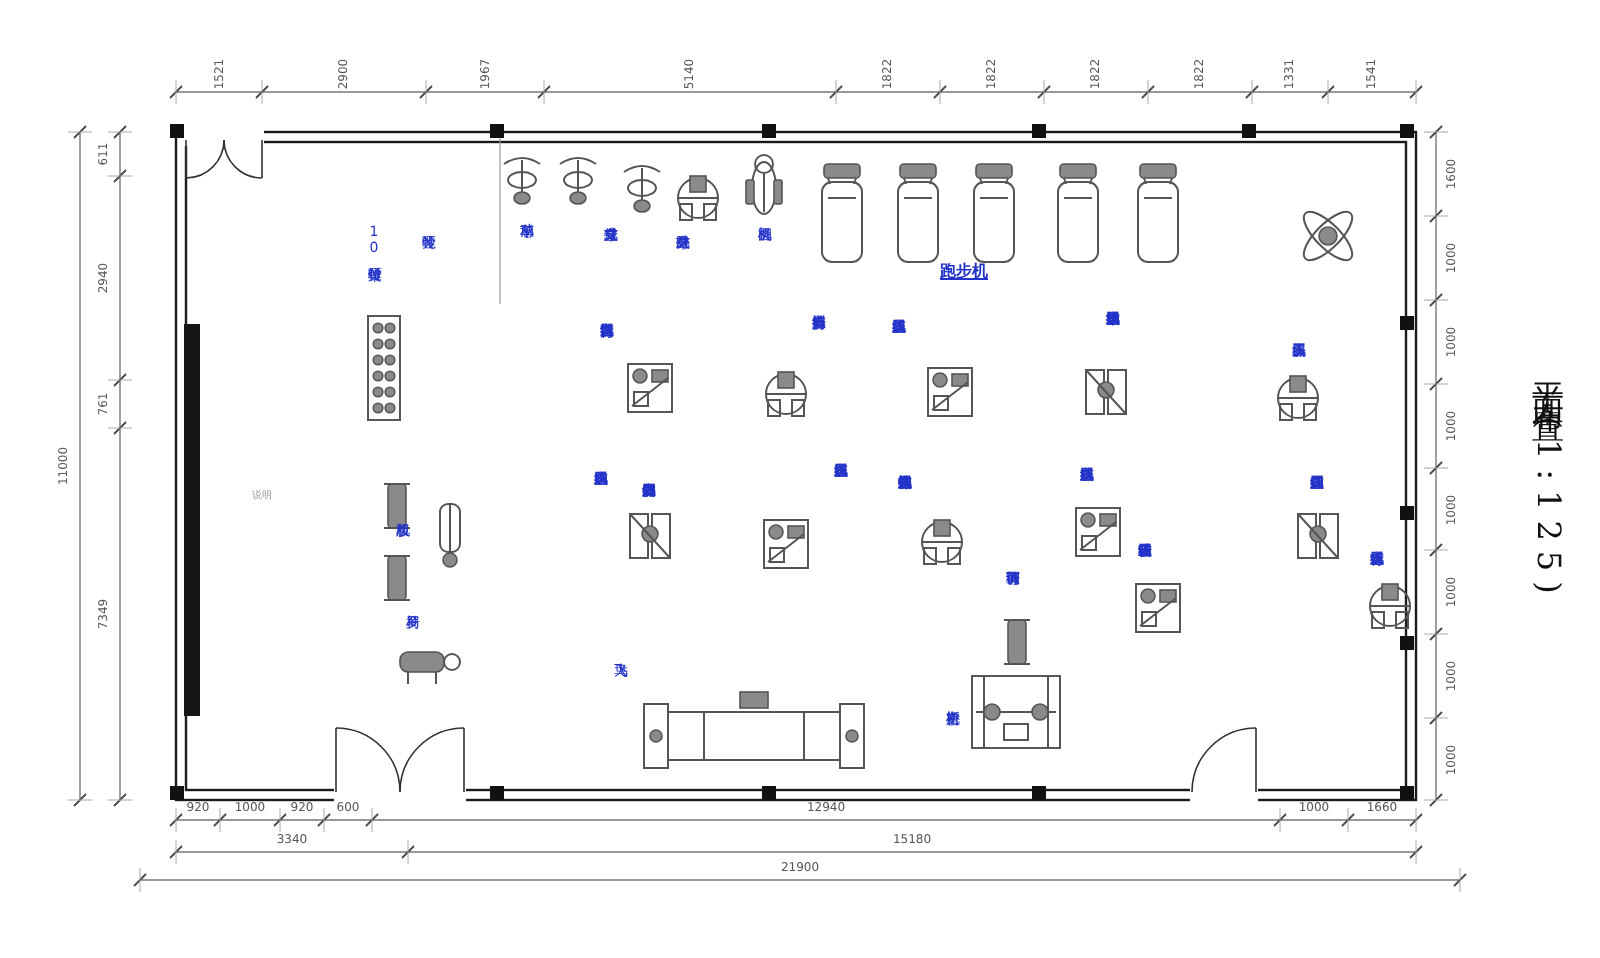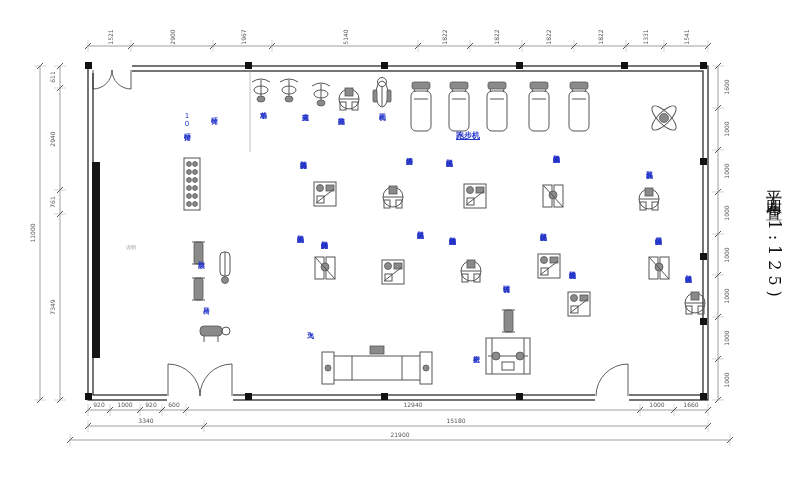--- a/index.html
+++ b/index.html
@@ -422,21 +422,21 @@
     <span class="dim h" style="left: 691px; top: 404px;">1660</span>
     <span class="dim h" style="left: 146px; top: 420px;">3340</span>
     <span class="dim h" style="left: 456px; top: 420px;">15180</span>
     <span class="dim h" style="left: 400px; top: 434px;">21900</span>
     <span class="eq-label" style="left: 183px; top: 112px;">10付哑铃架</span>
     <span class="eq-label" style="left: 210px; top: 112px;">哑铃凳</span>
     <span class="eq-label" style="left: 259px; top: 106px;">动感单车</span>
     <span class="eq-label" style="left: 301px; top: 108px;">立式健身车</span>
     <span class="eq-label" style="left: 337px; top: 112px;">卧式健身车</span>
     <span class="eq-label" style="left: 378px; top: 108px;">椭圆机</span>
-    <span class="eq-label h" style="left: 456px; top: 132px; text-decoration: underline;">跑步机</span>
+    <span class="eq-label h" style="left: 470px; top: 132px; text-decoration: underline;">跑步机</span>
     <span class="eq-label" style="left: 299px; top: 156px;">高拉力背肌训练器</span>
     <span class="eq-label" style="left: 405px; top: 152px;">肩膊推升训练器</span>
     <span class="eq-label" style="left: 445px; top: 154px;">坐式腿肌训练器</span>
     <span class="eq-label" style="left: 552px; top: 150px;">坐式胸肌推举训练器</span>
     <span class="eq-label" style="left: 645px; top: 166px;">三头肌训练器</span>
     <span class="eq-label" style="left: 296px; top: 230px;">坐式胸肌训练器</span>
     <span class="eq-label" style="left: 320px; top: 236px;">大腿内外侧肌训练器</span>
     <span class="eq-label" style="left: 416px; top: 226px;">坐式腿肌训练器</span>
     <span class="eq-label" style="left: 448px; top: 232px;">上位蝴蝶式胸肌训练器</span>
     <span class="eq-label" style="left: 539px; top: 228px;">坐式腿肌训练器</span>

